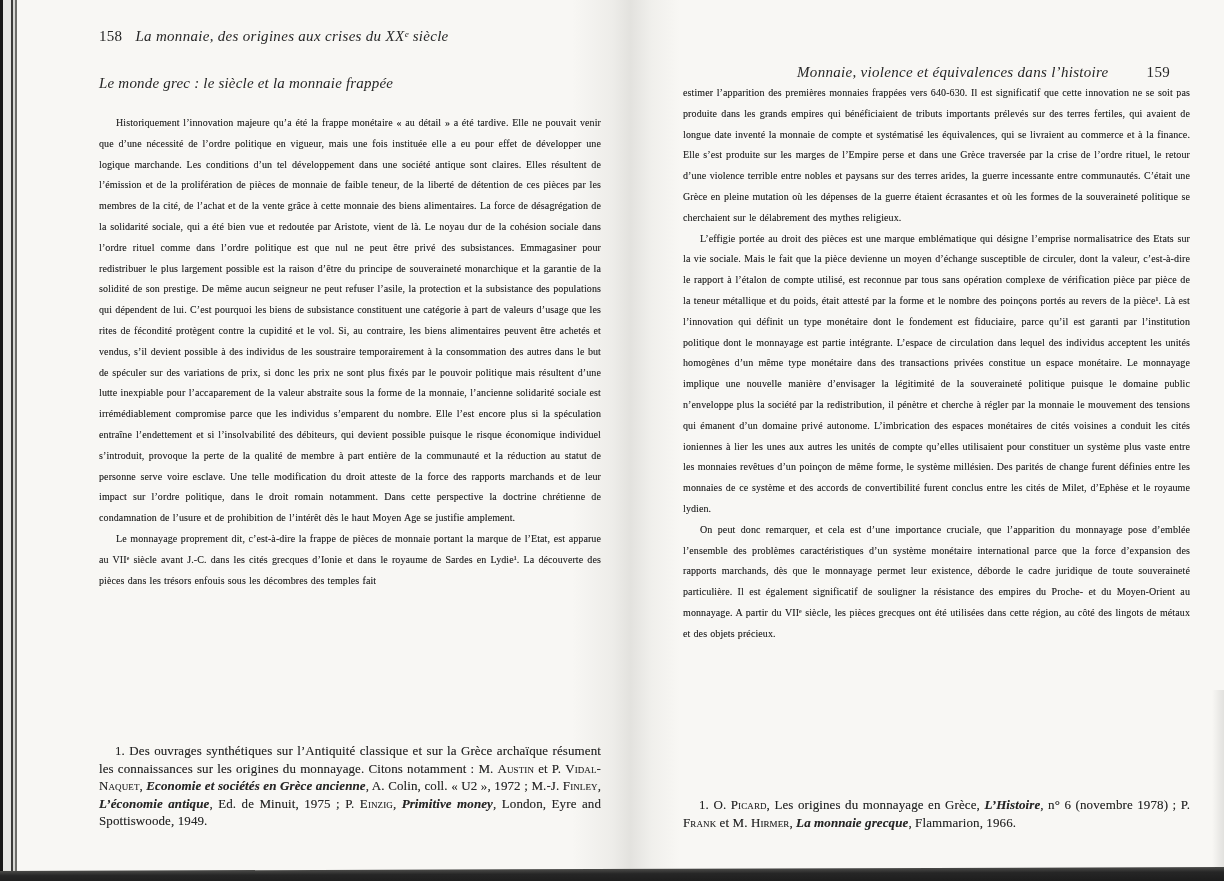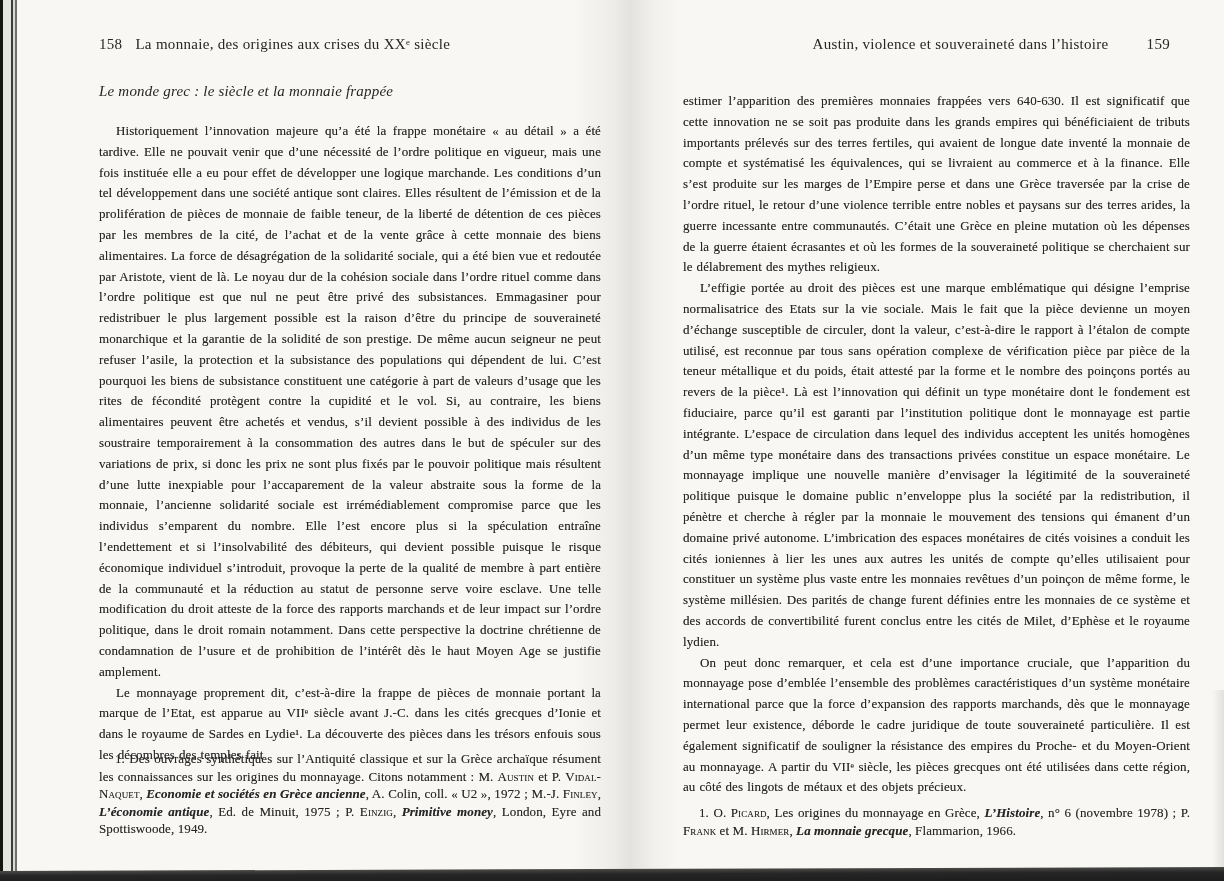--- a/index.html
+++ b/index.html
@@ -29,35 +29,35 @@
   .bottom-band{
     position:absolute;left:0;top:869px;width:1228px;height:14px;
     background:linear-gradient(to bottom,#4a4a48 0%,#262626 35%,#1c1c1c 100%);
     transform:rotate(-0.18deg);transform-origin:50% 50%;
   }
   .page-curl-right{
     position:absolute;right:0;top:690px;width:12px;height:180px;
     background:linear-gradient(to right,rgba(0,0,0,0) 0%,rgba(0,0,0,0.09) 100%);
   }
   
-  .page{position:absolute;top:16px;height:660px;}
+  .page{position:absolute;top:8px;height:660px;}
   .left-page{left:99px;width:502px;}
   .right-page{left:683px;width:507px;}
   .running-head{position:absolute;top:20px;left:0;width:100%;display:flex;align-items:baseline;font-size:15px;letter-spacing:0.3px;}
   .running-head .num{font-style:normal;}
-  .running-head .title{text-align:right;}
+  .running-head .title{font-style:italic;text-align:right;}
   .left-page .running-head .title{margin-left:13px;}
   .right-page .running-head{justify-content:flex-end;padding-right:20px;box-sizing:border-box;}
-  .right-page .running-head .num{margin-left:38px;}
+  .right-page .running-head .num{margin-left:38px;margin-top:36px;}
   .section-heading{position:absolute;top:67px;left:0;font-style:italic;font-size:15px;letter-spacing:0.2px;}
   .body-text{position:absolute;left:0;width:100%;}
   .left-page .body-text{top:105px;}
   .right-page .body-text{top:75px;}
   .body-text p{
-    margin:0;font-size:13px;line-height:20.8px;
+    margin:0;font-size:10px;line-height:20.8px;
     text-align:justify;letter-spacing:0.1px;word-spacing:0.05em;
     text-shadow:0 0 0.5px rgba(40,40,40,0.45);
   }
   .body-text p.indent{text-indent:17px;}
   .footnote{
     position:absolute;left:0;width:100%;
     font-size:13px;line-height:17.6px;text-align:justify;
     text-indent:16px;letter-spacing:0.1px;
     text-shadow:0 0 0.4px rgba(40,40,40,0.4);
   }
@@ -85,21 +85,21 @@
     <div class="section-heading">Le monde grec : le siècle et la monnaie frappée</div>
     <div class="body-text">
         <p class="indent">Historiquement l’innovation majeure qu’a été la frappe monétaire « au détail » a été tardive. Elle ne pouvait venir que d’une nécessité de l’ordre politique en vigueur, mais une fois instituée elle a eu pour effet de développer une logique marchande. Les conditions d’un tel développement dans une société antique sont claires. Elles résultent de l’émission et de la prolifération de pièces de monnaie de faible teneur, de la liberté de détention de ces pièces par les membres de la cité, de l’achat et de la vente grâce à cette monnaie des biens alimentaires. La force de désagrégation de la solidarité sociale, qui a été bien vue et redoutée par Aristote, vient de là. Le noyau dur de la cohésion sociale dans l’ordre rituel comme dans l’ordre politique est que nul ne peut être privé des subsistances. Emmagasiner pour redistribuer le plus largement possible est la raison d’être du principe de souveraineté monarchique et la garantie de la solidité de son prestige. De même aucun seigneur ne peut refuser l’asile, la protection et la subsistance des populations qui dépendent de lui. C’est pourquoi les biens de subsistance constituent une catégorie à part de valeurs d’usage que les rites de fécondité protègent contre la cupidité et le vol. Si, au contraire, les biens alimentaires peuvent être achetés et vendus, s’il devient possible à des individus de les soustraire temporairement à la consommation des autres dans le but de spéculer sur des variations de prix, si donc les prix ne sont plus fixés par le pouvoir politique mais résultent d’une lutte inexpiable pour l’accaparement de la valeur abstraite sous la forme de la monnaie, l’ancienne solidarité sociale est irrémédiablement compromise parce que les individus s’emparent du nombre. Elle l’est encore plus si la spéculation entraîne l’endettement et si l’insolvabilité des débiteurs, qui devient possible puisque le risque économique individuel s’introduit, provoque la perte de la qualité de membre à part entière de la communauté et la réduction au statut de personne serve voire esclave. Une telle modification du droit atteste de la force des rapports marchands et de leur impact sur l’ordre politique, dans le droit romain notamment. Dans cette perspective la doctrine chrétienne de condamnation de l’usure et de prohibition de l’intérêt dès le haut Moyen Age se justifie amplement.</p>
         <p class="indent">Le monnayage proprement dit, c’est-à-dire la frappe de pièces de monnaie portant la marque de l’Etat, est apparue au VIIᵉ siècle avant J.-C. dans les cités grecques d’Ionie et dans le royaume de Sardes en Lydie¹. La découverte des pièces dans les trésors enfouis sous les décombres des temples fait</p>
       </div>
     <div class="footnote"><span class="">1. Des ouvrages synthétiques sur l’Antiquité classique et sur la Grèce archaïque résument les connaissances sur les origines du monnayage. Citons notamment : M. </span><span class="sc">Austin</span><span class=""> et P. </span><span class="sc">Vidal-Naquet</span><span class="">, </span><span class="it">Economie et sociétés en Grèce ancienne</span><span class="">, A. Colin, coll. « U2 », 1972 ; M.-J. </span><span class="sc">Finley</span><span class="">, </span><span class="it">L’économie antique</span><span class="">, Ed. de Minuit, 1975 ; P. </span><span class="sc">Einzig</span><span class="">, </span><span class="it">Primitive money</span><span class="">, London, Eyre and Spottiswoode, 1949.</span></div>
   </div>
 
   <div class="page right-page">
     <div class="running-head">
-      <span class="title">Austin, violence et souveraineté dans l’histoire</span>
+      <span class="title">Monnaie, violence et équivalences dans l’histoire</span>
       <span class="num">159</span>
     </div>
     <div class="body-text">
         <p class="">estimer l’apparition des premières monnaies frappées vers 640-630. Il est significatif que cette innovation ne se soit pas produite dans les grands empires qui bénéficiaient de tributs importants prélevés sur des terres fertiles, qui avaient de longue date inventé la monnaie de compte et systématisé les équivalences, qui se livraient au commerce et à la finance. Elle s’est produite sur les marges de l’Empire perse et dans une Grèce traversée par la crise de l’ordre rituel, le retour d’une violence terrible entre nobles et paysans sur des terres arides, la guerre incessante entre communautés. C’était une Grèce en pleine mutation où les dépenses de la guerre étaient écrasantes et où les formes de la souveraineté politique se cherchaient sur le délabrement des mythes religieux.</p>
         <p class="indent">L’effigie portée au droit des pièces est une marque emblématique qui désigne l’emprise normalisatrice des Etats sur la vie sociale. Mais le fait que la pièce devienne un moyen d’échange susceptible de circuler, dont la valeur, c’est-à-dire le rapport à l’étalon de compte utilisé, est reconnue par tous sans opération complexe de vérification pièce par pièce de la teneur métallique et du poids, était attesté par la forme et le nombre des poinçons portés au revers de la pièce¹. Là est l’innovation qui définit un type monétaire dont le fondement est fiduciaire, parce qu’il est garanti par l’institution politique dont le monnayage est partie intégrante. L’espace de circulation dans lequel des individus acceptent les unités homogènes d’un même type monétaire dans des transactions privées constitue un espace monétaire. Le monnayage implique une nouvelle manière d’envisager la légitimité de la souveraineté politique puisque le domaine public n’enveloppe plus la société par la redistribution, il pénètre et cherche à régler par la monnaie le mouvement des tensions qui émanent d’un domaine privé autonome. L’imbrication des espaces monétaires de cités voisines a conduit les cités ioniennes à lier les unes aux autres les unités de compte qu’elles utilisaient pour constituer un système plus vaste entre les monnaies revêtues d’un poinçon de même forme, le système millésien. Des parités de change furent définies entre les monnaies de ce système et des accords de convertibilité furent conclus entre les cités de Milet, d’Ephèse et le royaume lydien.</p>
         <p class="indent">On peut donc remarquer, et cela est d’une importance cruciale, que l’apparition du monnayage pose d’emblée l’ensemble des problèmes caractéristiques d’un système monétaire international parce que la force d’expansion des rapports marchands, dès que le monnayage permet leur existence, déborde le cadre juridique de toute souveraineté particulière. Il est également significatif de souligner la résistance des empires du Proche- et du Moyen-Orient au monnayage. A partir du VIIᵉ siècle, les pièces grecques ont été utilisées dans cette région, au côté des lingots de métaux et des objets précieux.</p>
       </div>
     <div class="footnote"><span class="">1. O. </span><span class="sc">Picard</span><span class="">, Les origines du monnayage en Grèce, </span><span class="it">L’Histoire</span><span class="">, n° 6 (novembre 1978) ; P. </span><span class="sc">Frank</span><span class=""> et M. </span><span class="sc">Hirmer</span><span class="">, </span><span class="it">La monnaie grecque</span><span class="">, Flammarion, 1966.</span></div>
   </div>
 

